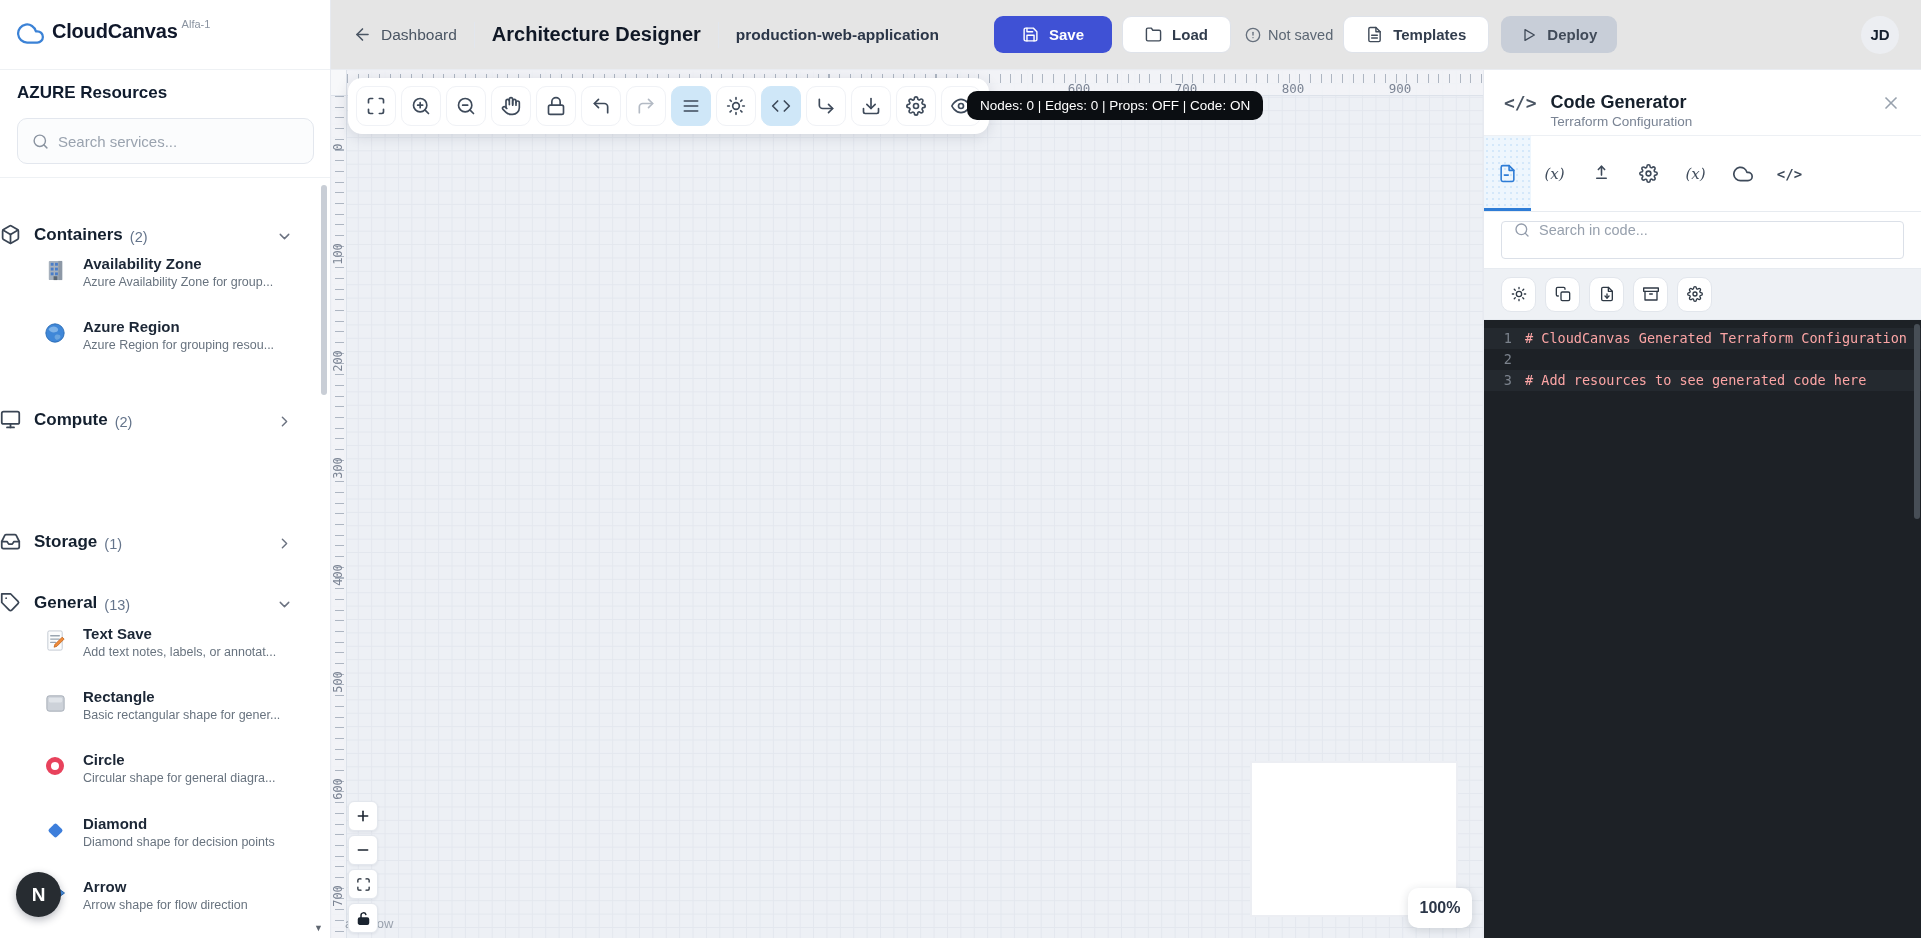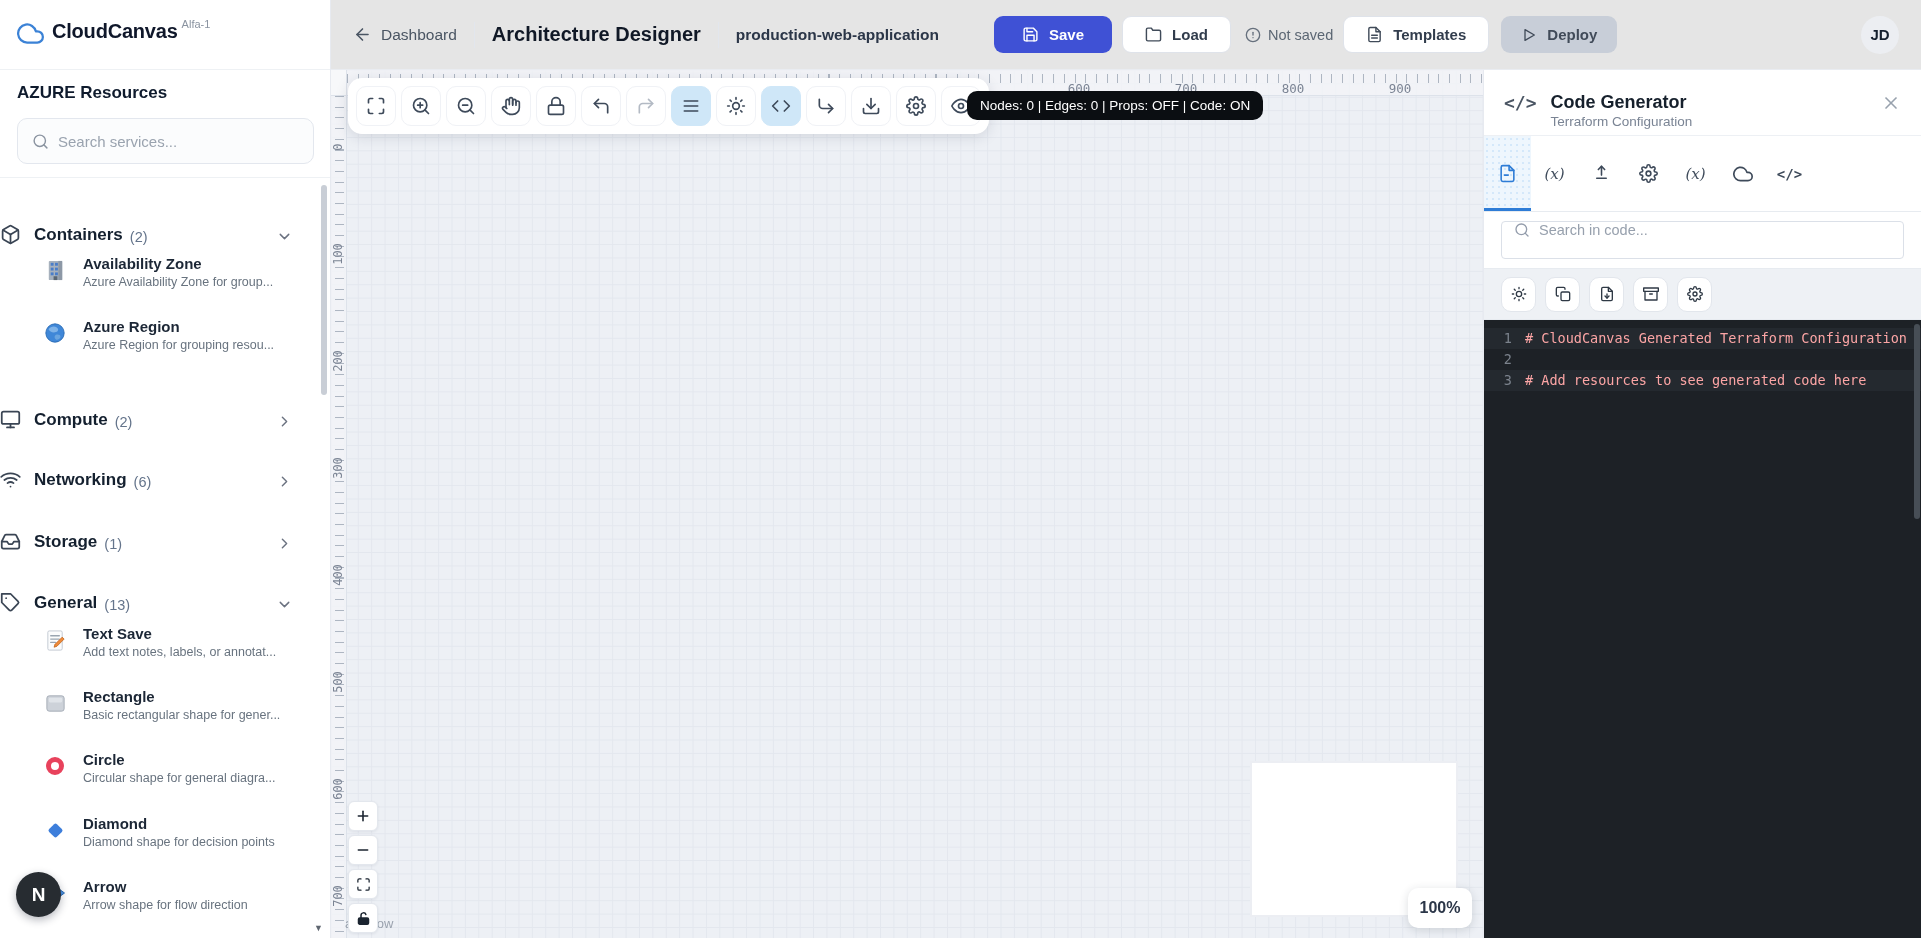--- a/index.html
+++ b/index.html
@@ -463,34 +463,20 @@
         </svg>
       </span>
     <span class="cat-name">Compute</span>
     <span class="cat-count">(2)</span>
     <span class="cat-chev">
         <svg width="17" height="17">
           <use href="#i-chev-right"></use>
         </svg>
       </span>
   </div>
-  <div class="cat" style="top:450px">
-    <span class="cat-ic">
-        <svg width="21" height="21">
-          <use href="#i-wifi"></use>
-        </svg>
-      </span>
-    <span class="cat-name">Networking</span>
-    <span class="cat-count">(6)</span>
-    <span class="cat-chev">
-        <svg width="17" height="17">
-          <use href="#i-chev-right"></use>
-        </svg>
-      </span>
-  </div>
   <div class="cat" style="top:512px">
     <span class="cat-ic">
         <svg width="21" height="21">
           <use href="#i-drive"></use>
         </svg>
       </span>
     <span class="cat-name">Storage</span>
     <span class="cat-count">(1)</span>
     <span class="cat-chev">
         <svg width="17" height="17">

